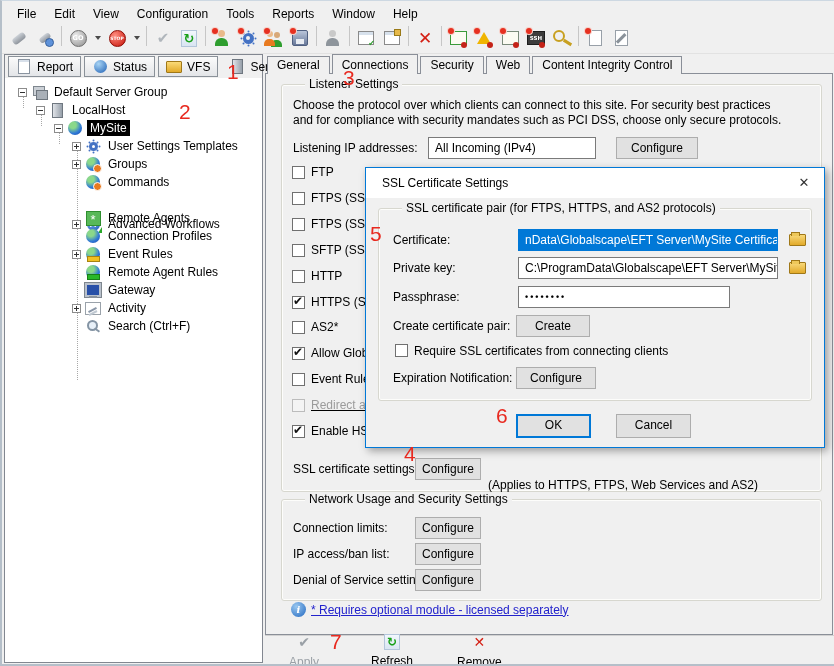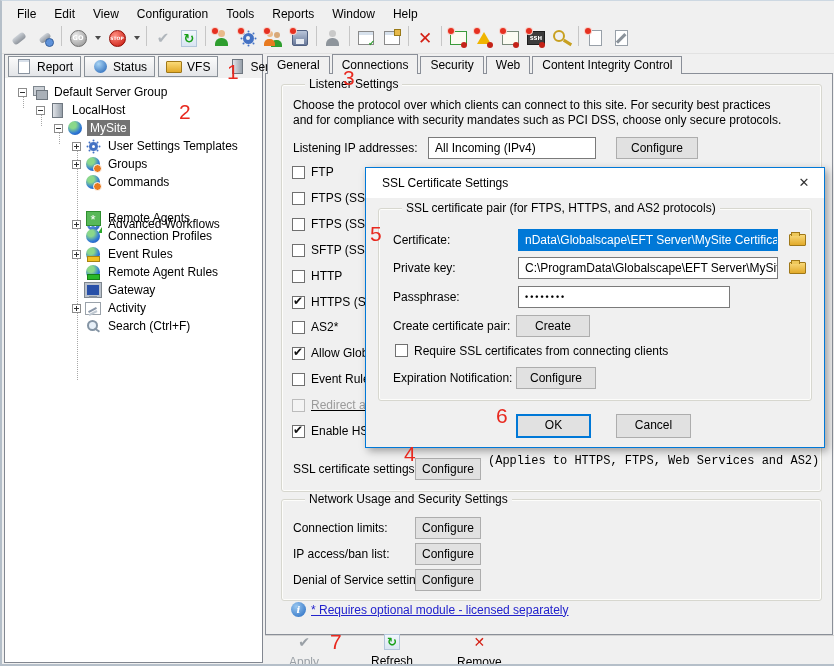--- a/index.html
+++ b/index.html
@@ -69,21 +69,21 @@
   .server-box-icon::before { content:""; width:9px; height:13px; background:linear-gradient(90deg,#e0e3e8,#97a0aa); border:1px solid #6f7780; }
 
   .tree { position:absolute; left:0; top:26px; right:0; bottom:0; }
   .tree-row { position:absolute; height:18px; display:flex; align-items:center; gap:4px; white-space:nowrap; }
   .exp { width:9px; height:9px; background:#fff; border:1px solid #8c8c8c; position:relative; flex:0 0 auto; }
   .exp::before { content:""; position:absolute; left:1px; top:3px; width:5px; height:1px; background:#333; }
   .exp.plus::after { content:""; position:absolute; left:3px; top:1px; width:1px; height:5px; background:#333; }
   .exp-spacer { width:9px; flex:0 0 auto; }
   .ti { position:relative; width:16px; height:16px; display:inline-flex; align-items:center; justify-content:center; flex:0 0 auto; }
   .tree-label { padding:1px 3px; }
-  .tree-label.sel { background:#737373; color:#fff; }
+  .tree-label.sel { background:#000000; color:#fff; }
   .tree-vline { position:absolute; width:0; border-left:1px dotted #a8a8a8; }
 
   .servers-icon::before { content:""; position:absolute; left:2px; top:2px; width:10px; height:8px; background:#cbd0d6; border:1px solid #7e868e; }
   .servers-icon::after { content:""; position:absolute; left:5px; top:6px; width:10px; height:8px; background:#a9b0b8; border:1px solid #6e767e; }
   .server-icon::before { content:""; width:9px; height:13px; background:linear-gradient(90deg,#e0e3e8,#97a0aa); border:1px solid #6f7780; }
   .globe-icon::before, .globe-people-icon::before, .globe-event-icon::before, .globe-agent-icon::before { content:""; width:14px; height:14px; border-radius:50%; background:radial-gradient(circle at 35% 30%, #8ad88a 0 24%, #2e78d8 62%, #17479a); }
   .globe-people-icon::after { content:""; position:absolute; right:-1px; bottom:-1px; width:7px; height:7px; border-radius:50%; background:#e87a20; border:1px solid #fff; }
   .globe-event-icon::after { content:""; position:absolute; left:2px; bottom:0; width:11px; height:4px; background:#f2c020; border:1px solid #a88410; }
   .globe-agent-icon::after { content:""; position:absolute; left:2px; bottom:0; width:11px; height:4px; background:#28b828; border:1px solid #188018; }
   .gear-icon::before { content:""; width:9px; height:9px; border-radius:50%; background:#4472c4;
@@ -372,21 +372,21 @@
           <span class="cb-label dis">Redirect a</span>
         </div>
         <div class="chk-row" style="top: 349px;">
           <span class="cb checked"></span>
           <span class="cb-label">Enable HS</span>
         </div>
       </div>
 
     <span class="lab" style="left:27px; top:384px;">SSL certificate settings:</span>
     <div class="btn" style="left:149px; top:384px; width:66px; height:22px;">Configure</div>
-    <span class="note" style="left:222px; top:376px;font-family:Liberation Mono, monospace;">(Applies to HTTPS, FTPS, Web Services and AS2)</span>
+    <span class="note" style="left:222px; top:400px;">(Applies to HTTPS, FTPS, Web Services and AS2)</span>
 
     <div class="groupbox" style="left:15px; top:425px; width:541px; height:102px;">
       <span class="gb-title">Network Usage and Security Settings</span>
     </div>
     <div>
         <div class="net-row" style="top: 443px;">
           <span class="lab" style="left: 27px; top: 0px;">Connection limits:</span>
           <span class="btn" style="left: 149px; top: 0px; width: 66px; height: 22px;">Configure</span>
         </div>
         <div class="net-row" style="top: 469px;">

